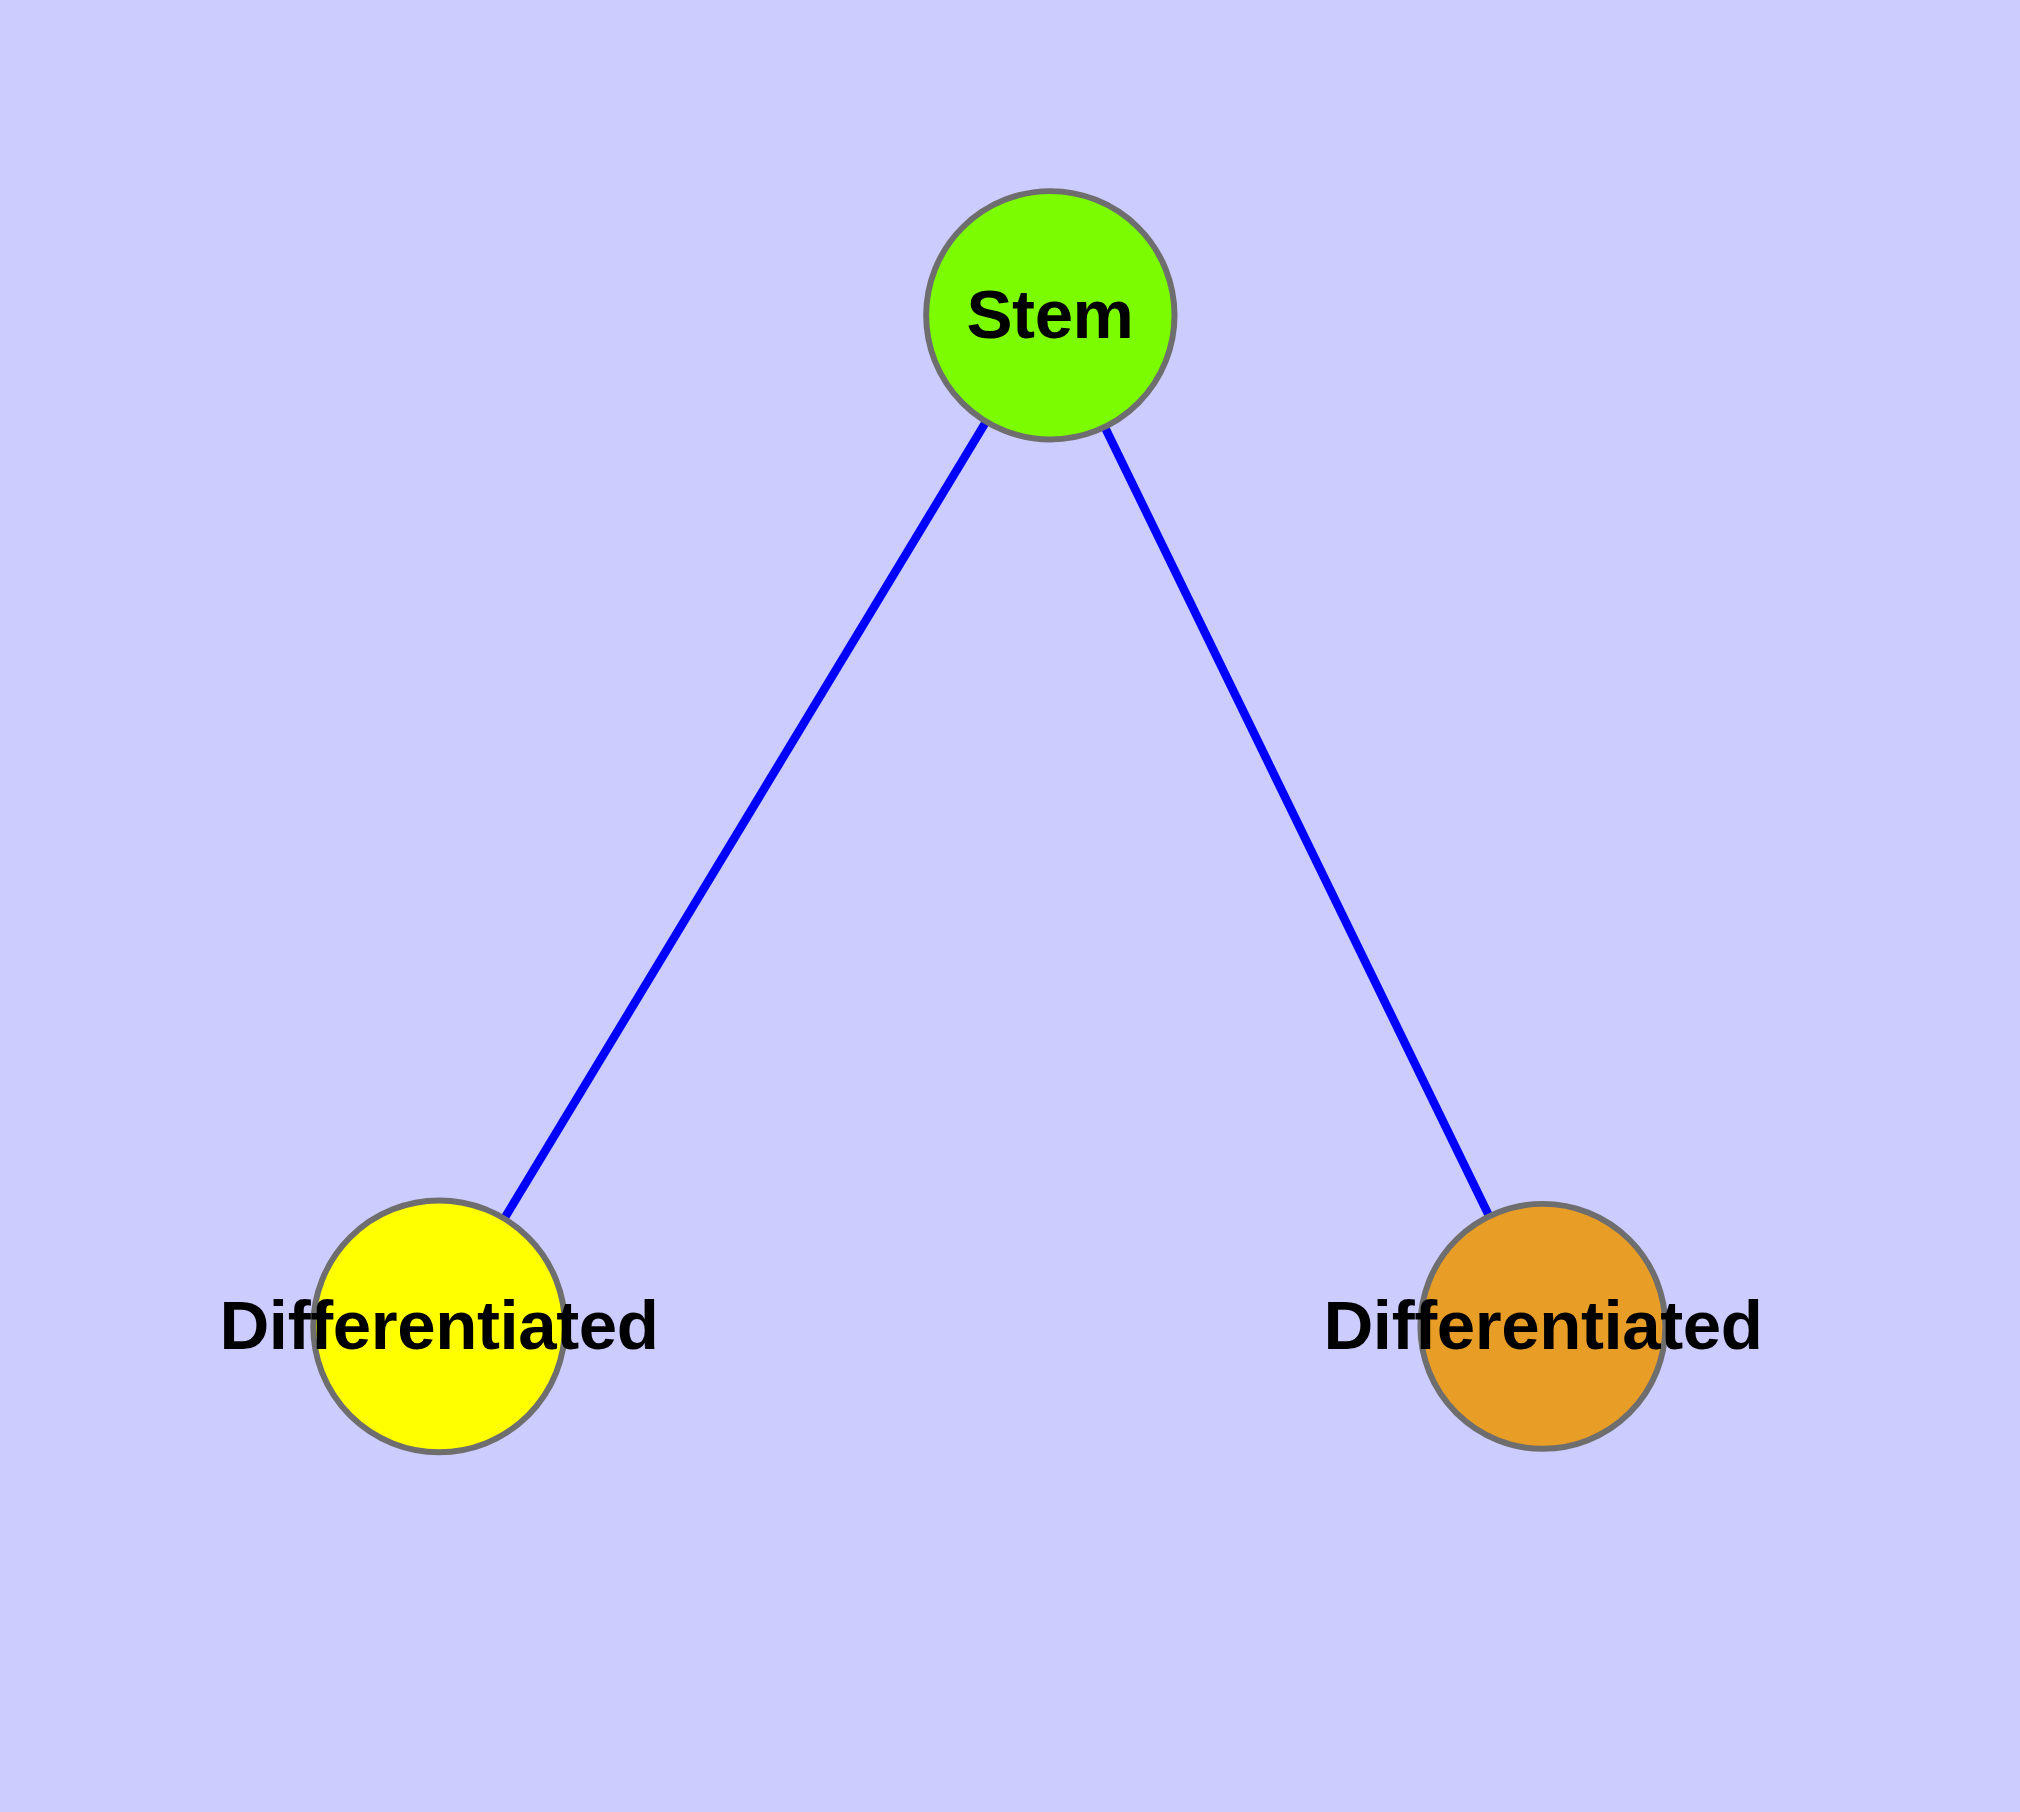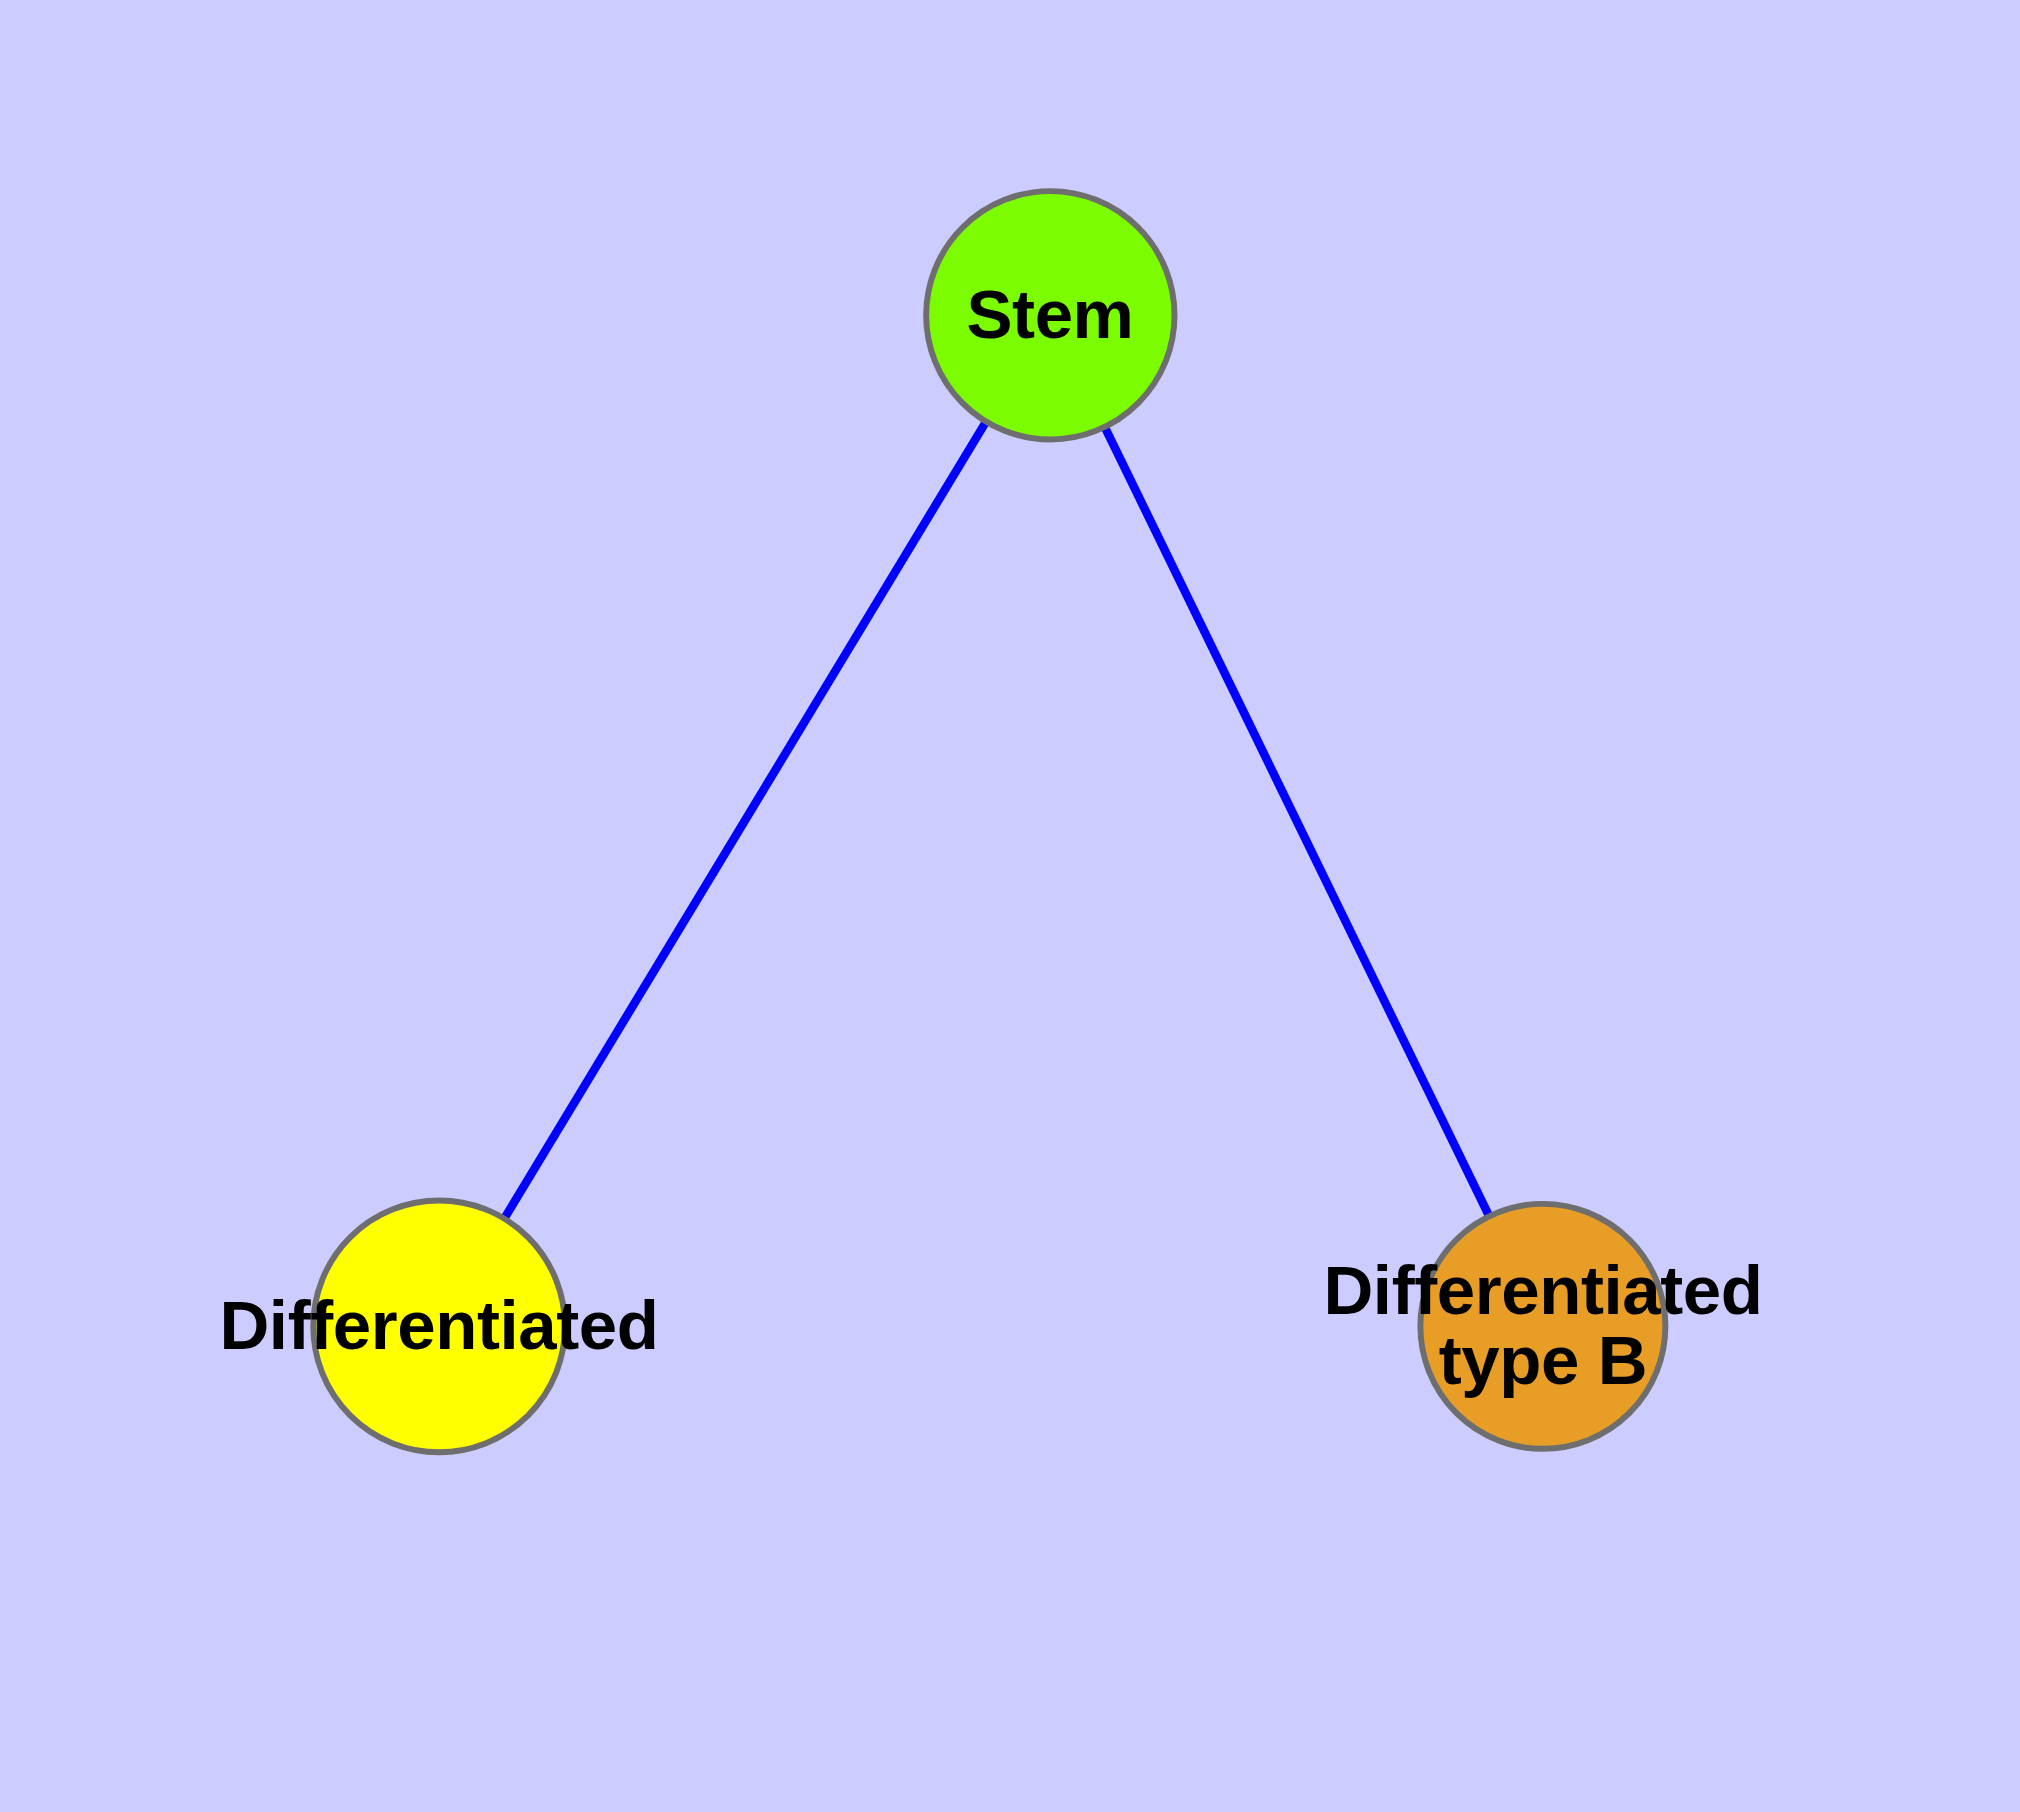--- a/index.html
+++ b/index.html
@@ -59,17 +59,17 @@
     <g id="nodes-layer">
         <circle cx="1239" cy="372" r="146.5" fill="#7CFC00" stroke="#6E6E6E" stroke-width="7"></circle>
         <circle cx="518" cy="1565" r="148.5" fill="#FFFF00" stroke="#6E6E6E" stroke-width="7"></circle>
         <circle cx="1820" cy="1565" r="144.5" fill="#E89E26" stroke="#6E6E6E" stroke-width="7"></circle>
       </g>
   </svg>
 
   <div id="labels-layer">
       <div class="node-label" style="left: 1050px; top: 315px; color: rgb(0, 0, 0); font-size: 69px;"><div>Stem</div></div>
       <div class="node-label" style="left: 439px; top: 1326px; color: rgb(0, 0, 0); font-size: 69px;"><div>Differentiated</div></div>
-      <div class="node-label" style="left: 1543px; top: 1326px; color: rgb(0, 0, 0); font-size: 69px;"><div>Differentiated</div><div>type B</div></div>
+      <div class="node-label" style="left: 1543px; top: 1326px; color: rgb(0, 0, 0); font-size: 69px;"><div>Differentiated</div></div>
     </div>
 
 </div>
 
 
 </body></html>

